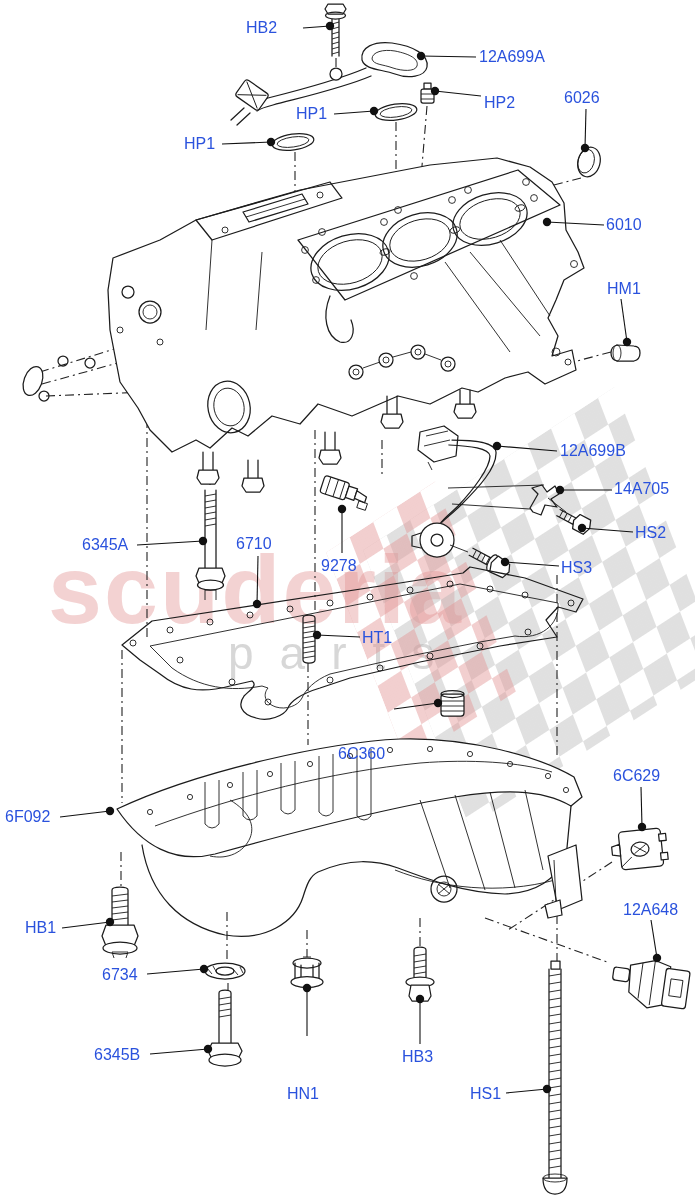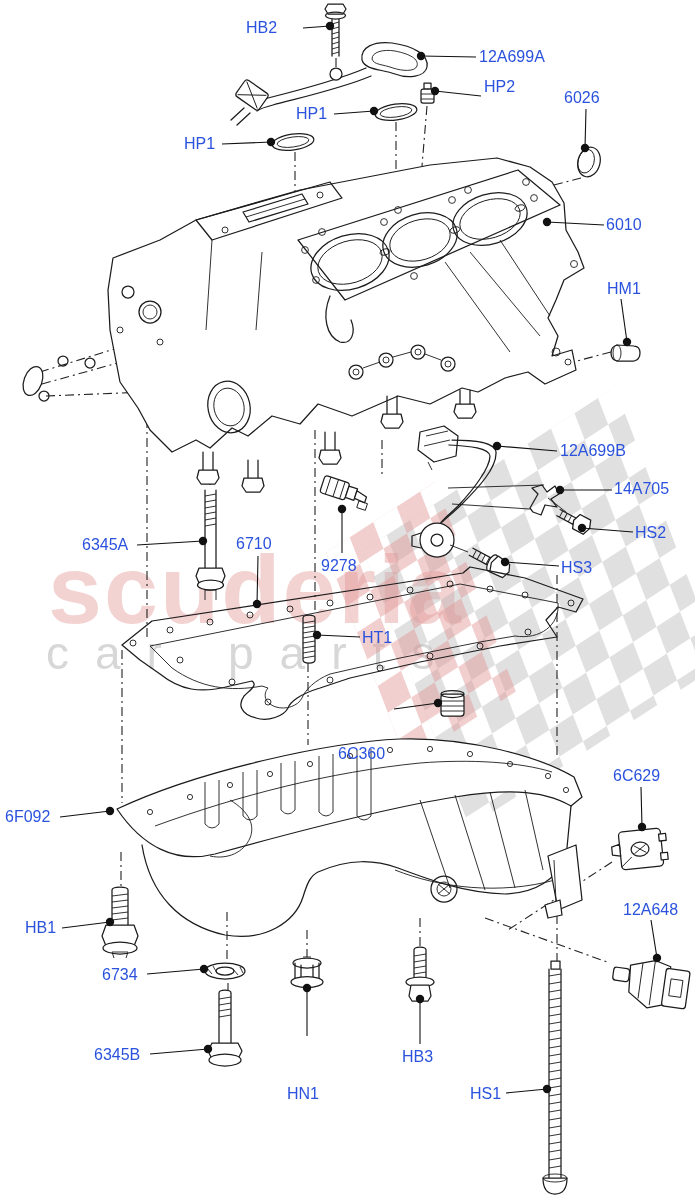--- a/index.html
+++ b/index.html
@@ -28,21 +28,20 @@
   
   .part-label{position:absolute;z-index:3;font-size:16px;line-height:22px;
               color:#2a52dd;white-space:nowrap;cursor:pointer;}
 </style>
 </head>
 <body>
 
 <div id="stage">
 
   <div class="wm-brand">scuderia</div>
-  <div class="wm-tag car">car</div>
   <div class="wm-tag parts">parts</div>
   <div class="flag gray"></div>
   <div class="flag pink"></div>
 
   <svg id="art" width="695" height="1200" viewBox="0 0 695 1200">
 
     <g>
       <path class="dash" d="M336,58 L336,72"></path>
       <path class="dash" d="M295,152 L295,205"></path>
       <path class="dash" d="M396,122 L396,178"></path>
@@ -452,21 +451,21 @@
         <line x1="651" y1="920" x2="657" y2="958" class="leader"></line>
         <circle cx="657" cy="958" r="4.2" fill="#111"></circle>
         <line x1="506" y1="1093" x2="547" y2="1089" class="leader"></line>
         <circle cx="547" cy="1089" r="4.2" fill="#111"></circle>
       </g>
   </svg>
 
   <div id="labels">
       <div class="part-label" style="left: 246px; top: 17px;">HB2</div>
       <div class="part-label" style="left: 479px; top: 46px;">12A699A</div>
-      <div class="part-label" style="left: 484px; top: 76px;">HP2</div>
+      <div class="part-label" style="left: 484px; top: 92px;">HP2</div>
       <div class="part-label" style="left: 564px; top: 87px; text-align: center;">6026</div>
       <div class="part-label" style="left: 296px; top: 103px;">HP1</div>
       <div class="part-label" style="left: 184px; top: 133px;">HP1</div>
       <div class="part-label" style="left: 606px; top: 214px;">6010</div>
       <div class="part-label" style="left: 607px; top: 278px;">HM1</div>
       <div class="part-label" style="left: 560px; top: 440px; text-align: center;">12A699B</div>
       <div class="part-label" style="left: 614px; top: 478px;">14A705</div>
       <div class="part-label" style="left: 635px; top: 522px;">HS2</div>
       <div class="part-label" style="left: 561px; top: 557px;">HS3</div>
       <div class="part-label" style="left: 321px; top: 555px;">9278</div>

